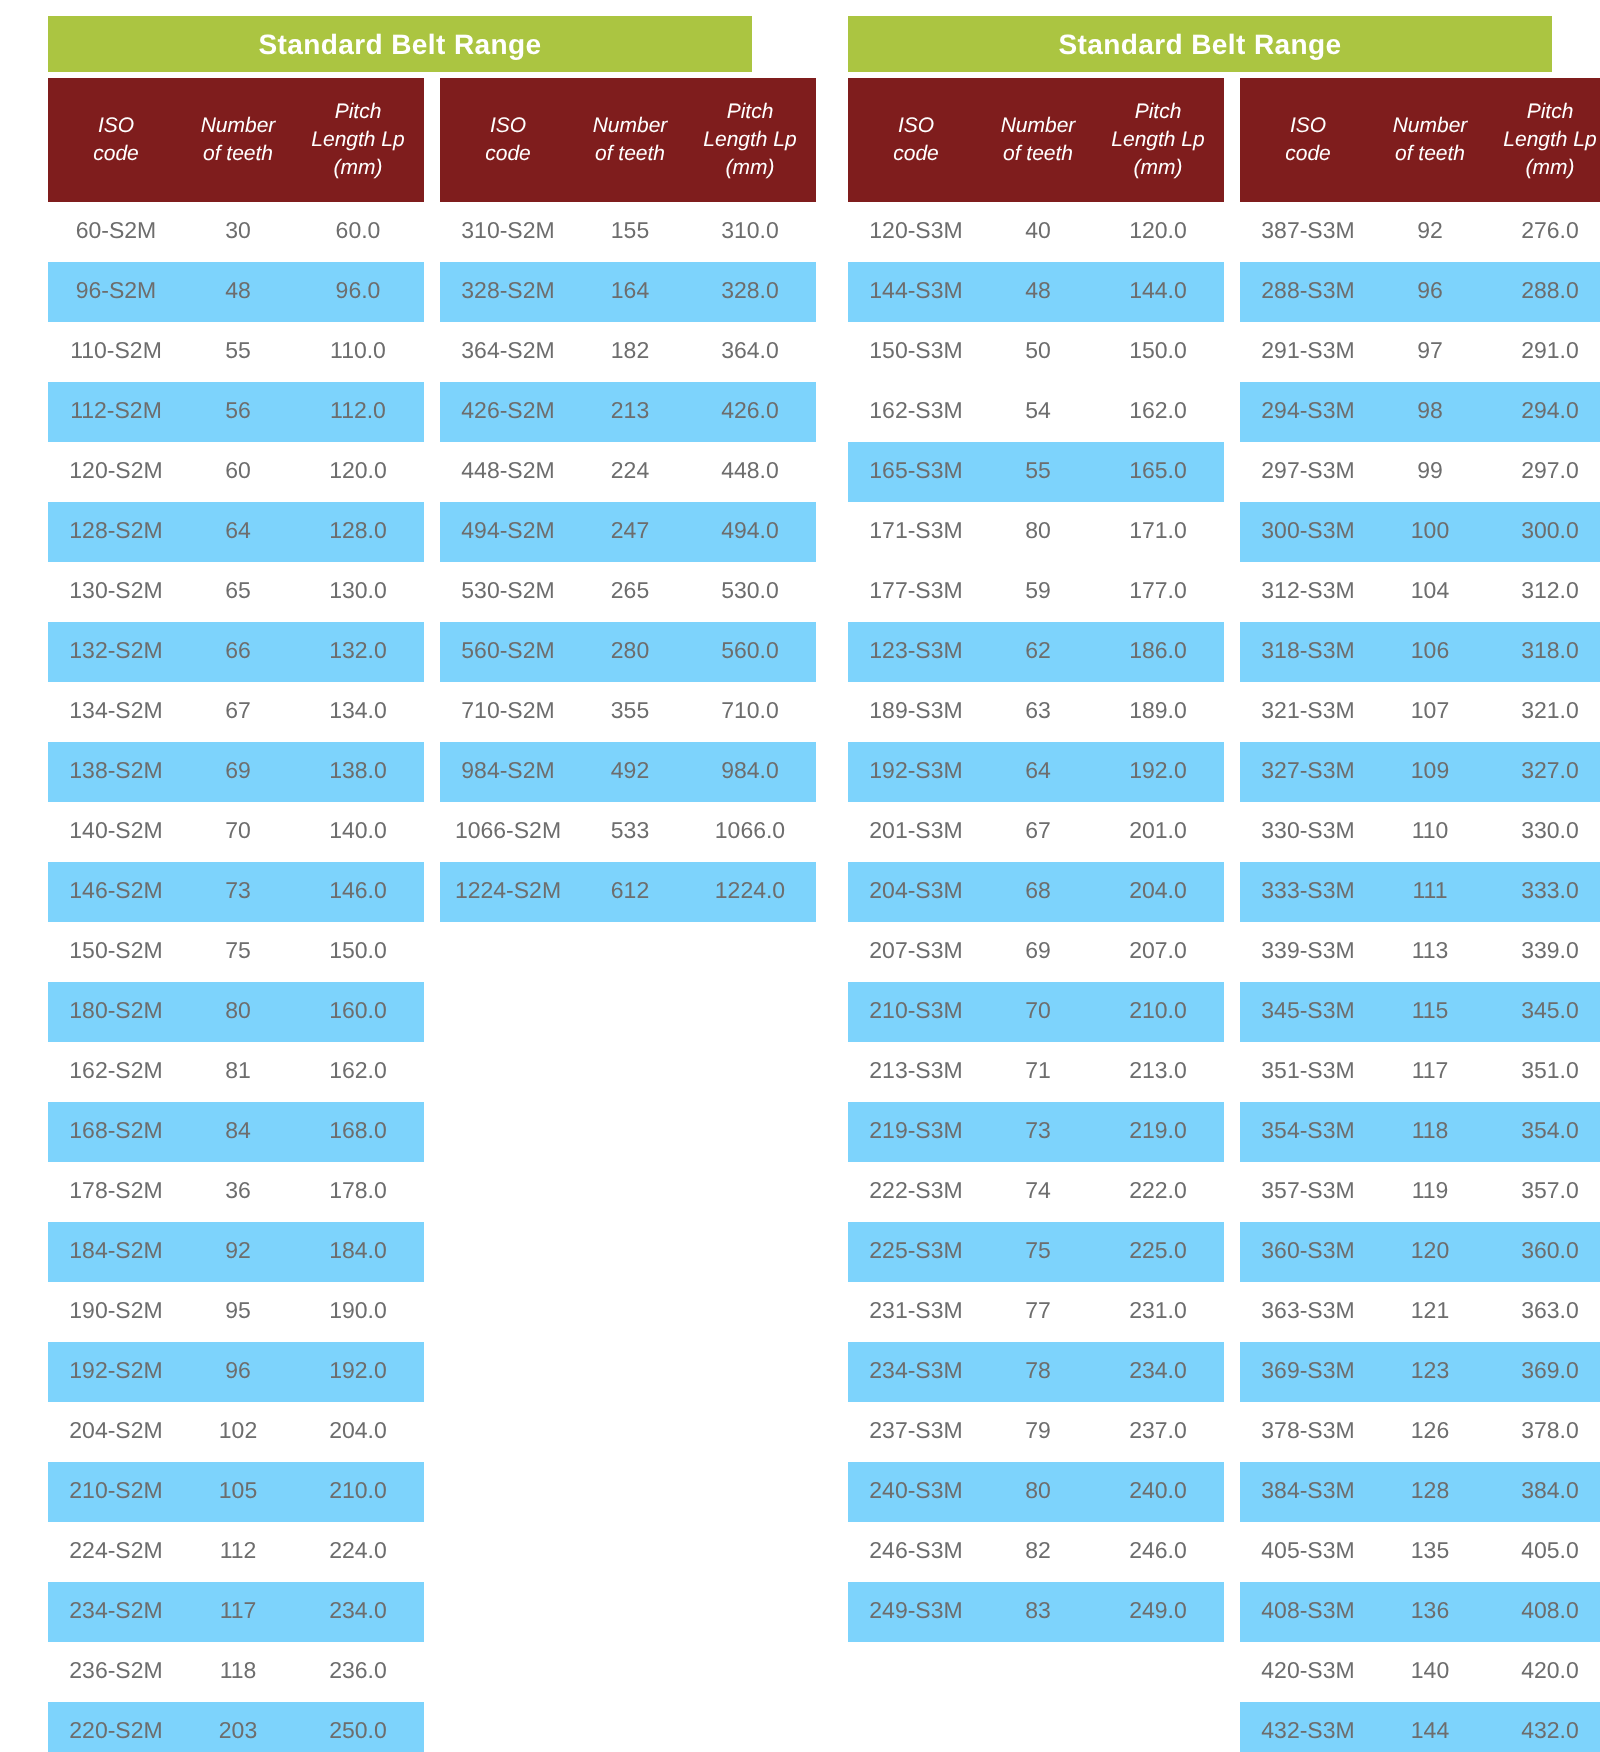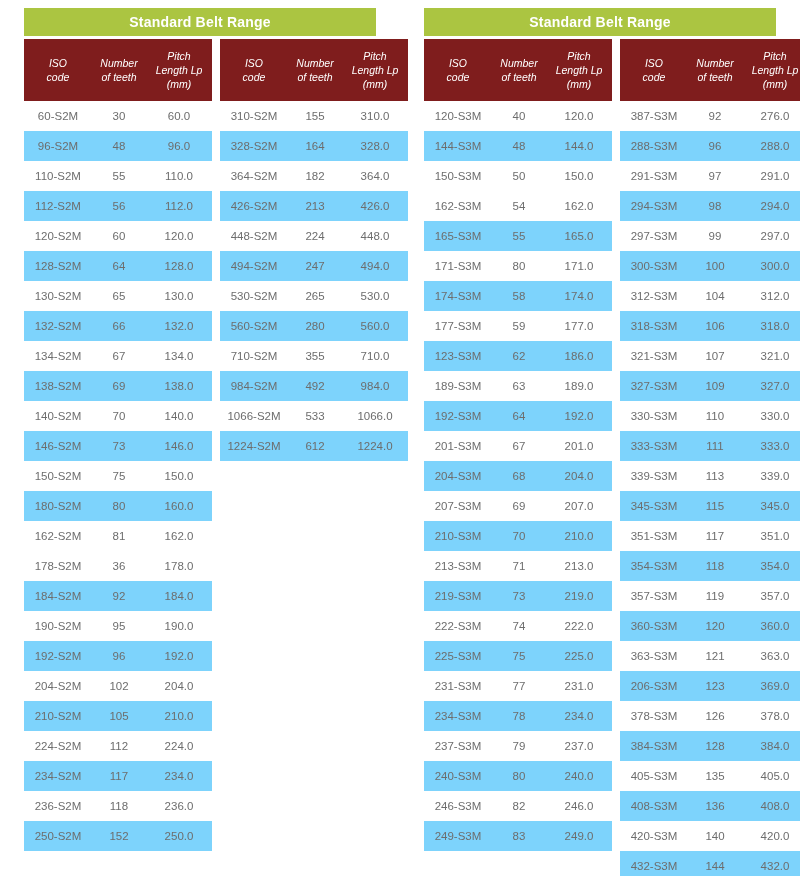--- a/index.html
+++ b/index.html
@@ -189,20 +189,25 @@
             <div class="tr alt">
               <div class="td c1">180-S2M</div>
               <div class="td c2">80</div>
               <div class="td c3">160.0</div>
             </div>
             <div class="tr">
               <div class="td c1">162-S2M</div>
               <div class="td c2">81</div>
               <div class="td c3">162.0</div>
             </div>
+            <div class="tr alt">
+              <div class="td c1">168-S2M</div>
+              <div class="td c2">84</div>
+              <div class="td c3">168.0</div>
+            </div>
             <div class="tr">
               <div class="td c1">178-S2M</div>
               <div class="td c2">36</div>
               <div class="td c3">178.0</div>
             </div>
             <div class="tr alt">
               <div class="td c1">184-S2M</div>
               <div class="td c2">92</div>
               <div class="td c3">184.0</div>
             </div>
@@ -235,22 +240,22 @@
               <div class="td c1">234-S2M</div>
               <div class="td c2">117</div>
               <div class="td c3">234.0</div>
             </div>
             <div class="tr">
               <div class="td c1">236-S2M</div>
               <div class="td c2">118</div>
               <div class="td c3">236.0</div>
             </div>
             <div class="tr alt">
-              <div class="td c1">250-S2M</div>
-              <div class="td c2">152</div>
+              <div class="td c1">220-S2M</div>
+              <div class="td c2">203</div>
               <div class="td c3">250.0</div>
             </div>
           </div>
         </div>
         <div class="subtable">
           <div class="thead">
             <div class="th c1">
               <div>ISO</div>
               <div>code</div>
             </div>
@@ -442,25 +447,20 @@
             <div class="tr alt">
               <div class="td c1">165-S3M</div>
               <div class="td c2">55</div>
               <div class="td c3">165.0</div>
             </div>
             <div class="tr">
               <div class="td c1">171-S3M</div>
               <div class="td c2">80</div>
               <div class="td c3">171.0</div>
             </div>
-            <div class="tr alt">
-              <div class="td c1">174-S3M</div>
-              <div class="td c2">58</div>
-              <div class="td c3">174.0</div>
-            </div>
             <div class="tr">
               <div class="td c1">177-S3M</div>
               <div class="td c2">59</div>
               <div class="td c3">177.0</div>
             </div>
             <div class="tr alt">
               <div class="td c1">123-S3M</div>
               <div class="td c2">62</div>
               <div class="td c3">186.0</div>
             </div>
@@ -652,21 +652,21 @@
               <div class="td c1">360-S3M</div>
               <div class="td c2">120</div>
               <div class="td c3">360.0</div>
             </div>
             <div class="tr">
               <div class="td c1">363-S3M</div>
               <div class="td c2">121</div>
               <div class="td c3">363.0</div>
             </div>
             <div class="tr alt">
-              <div class="td c1">206-S3M</div>
+              <div class="td c1">369-S3M</div>
               <div class="td c2">123</div>
               <div class="td c3">369.0</div>
             </div>
             <div class="tr">
               <div class="td c1">378-S3M</div>
               <div class="td c2">126</div>
               <div class="td c3">378.0</div>
             </div>
             <div class="tr alt">
               <div class="td c1">384-S3M</div>

